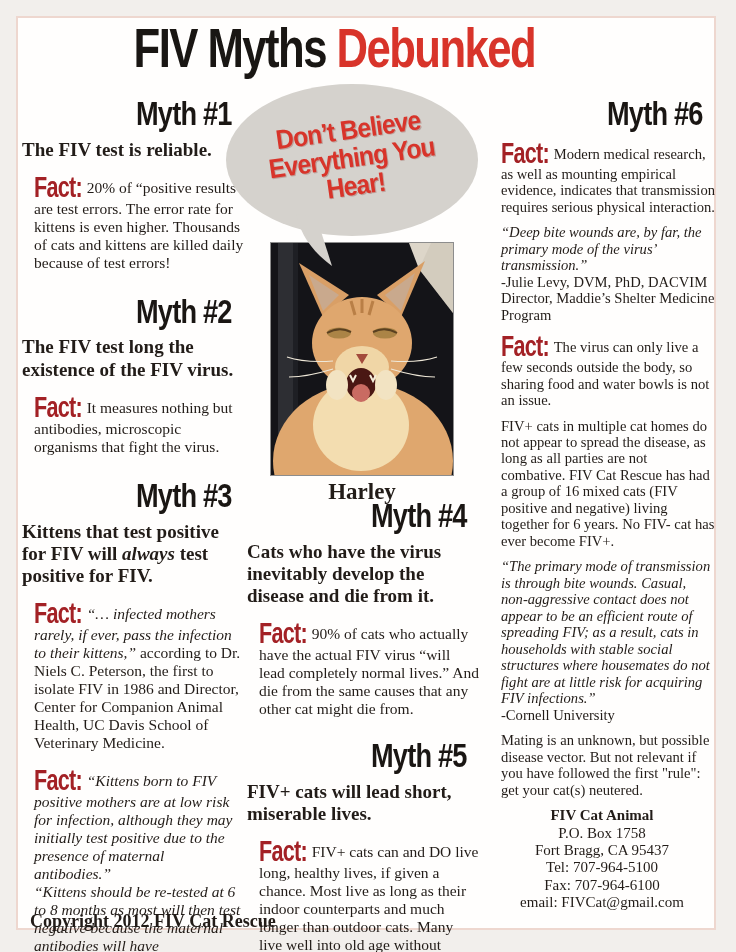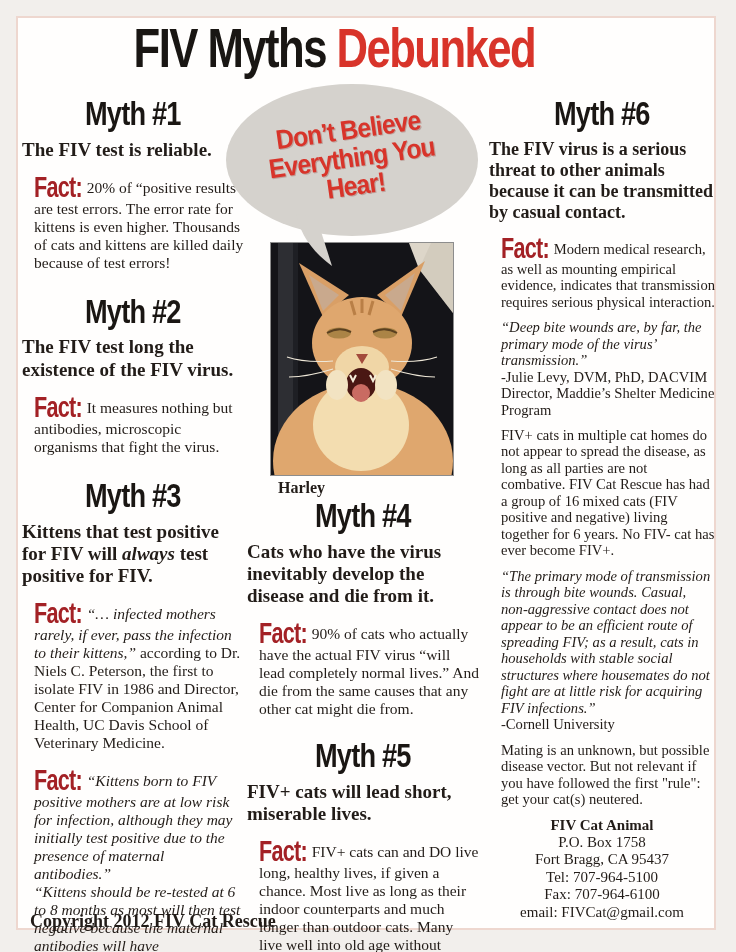--- a/index.html
+++ b/index.html
@@ -17,21 +17,21 @@
   
   .title { position:absolute; top:20px; left:0; width:668px; text-align:center; z-index:2; }
   .title .cond {
     display:inline-block; transform:scaleX(0.78); transform-origin:center top;
     font-family:"Liberation Sans", sans-serif; font-weight:900; font-size:56px;
     letter-spacing:-2px; white-space:nowrap; line-height:1;
   }
   .title .t-black { color:#191613; }
   .title .t-red { color:#d8342a; }
   
-  .myth-h { text-align:center; margin:0 0 7px 0; }
+  .myth-h { text-align:right; margin:0 0 7px 0; }
   .myth-h .cond {
     display:inline-block; transform:scaleX(0.8); transform-origin:center;
     font-family:"Liberation Sans", sans-serif; font-weight:900; font-size:34px;
     letter-spacing:-1px; color:#1a1613; line-height:1.05; white-space:nowrap;
   }
   .stmt { font-weight:bold; font-size:19px; line-height:1.17; margin:0 0 12px 0; }
   .body { font-size:15.5px; line-height:1.16; margin:0 0 14px 12px; }
   .it { font-style:italic; }
   .blk { display:block; }
   .fact-label {
@@ -62,22 +62,22 @@
     text-shadow:1px 1px 0 rgba(120,20,10,0.25);
   }
   .bubble-tail { position:absolute; left:290px; top:214px; z-index:4; }
   
   .photo {
     position:absolute; left:270px; top:242px; width:182px; height:232px;
     border:1px solid #8d8d8d; background:#16161a; z-index:1; box-sizing:content-box;
   }
   .photo svg { display:block; }
   .caption {
-    position:absolute; left:278px; top:479px; width:184px; text-align:left;
-    font-weight:bold; font-size:16px; z-index:2;
+    position:absolute; left:270px; top:479px; width:184px; text-align:center;
+    font-weight:bold; font-size:23px; z-index:2;
   }
   
   .copyright { position:absolute; left:30px; top:911px; font-weight:bold; font-size:18px; z-index:2; }
   .contact { text-align:center; line-height:1.16; font-size:15px; margin-top:8px; }
   .contact .name { font-weight:bold; }
 </style>
 </head>
 <body>
 
 <div class="page-frame"></div>
@@ -146,23 +146,23 @@
   <p class="stmt">Cats who have the virus inevitably develop the disease and die from it.</p>
   <p class="body" style="margin-bottom:20px;"><span class="fact-label">Fact:</span><span>90% of cats who actually have the actual FIV virus “will lead completely normal lives.” And die from the same causes that any other cat might die from.</span></p>
 
   <h2 class="myth-h"><span class="cond">Myth #5</span></h2>
   <p class="stmt">FIV+ cats will lead short, miserable lives.</p>
   <p class="body"><span class="fact-label">Fact:</span><span>FIV+ cats can and DO live long, healthy lives, if given a chance. Most live as long as their indoor counterparts and much longer than outdoor cats. Many live well into old age without symptoms.</span></p>
 </section>
 
 <section class="col-right">
   <h2 class="myth-h"><span class="cond">Myth #6</span></h2>
-  <p class="stmt">The FIV virus is a serious threat to other animals because it can be transmitted by casual contact.</p>
   <p class="body"><span class="fact-label">Fact:</span><span>Modern medical research, as well as mounting empirical evidence, indicates that transmission requires serious physical interaction.</span></p>
   <p class="body"><span class="it">“Deep bite wounds are, by far, the primary mode of the virus’ transmission.”</span><span class="blk">-Julie Levy, DVM, PhD, DACVIM</span><span class="blk">Director, Maddie’s Shelter Medicine</span><span class="blk">Program</span></p>
+  <p class="body"><span class="fact-label">Fact:</span><span>The virus can only live a few seconds outside the body, so sharing food and water bowls is not an issue.</span></p>
   <p class="body">FIV+ cats in multiple cat homes do not appear to spread the disease, as long as all parties are not combative. FIV Cat Rescue has had a group of 16 mixed cats (FIV positive and negative) living together for 6 years. No FIV- cat has ever become FIV+.</p>
   <p class="body"><span class="it">“The primary mode of transmission is through bite wounds. Casual, non-aggressive contact does not appear to be an efficient route of spreading FIV; as a result, cats in households with stable social structures where housemates do not fight are at little risk for acquiring FIV infections.”</span><span class="blk">-Cornell University</span></p>
   <p class="body">Mating is an unknown, but possible disease vector. But not relevant if you have followed the first "rule": get your cat(s) neutered.</p>
   <div class="contact">
     <span class="blk name">FIV Cat Animal</span>
     <span class="blk">P.O. Box 1758</span>
     <span class="blk">Fort Bragg, CA 95437</span>
     <span class="blk">Tel: 707-964-5100</span>
     <span class="blk">Fax: 707-964-6100</span>
     <span class="blk">email: FIVCat@gmail.com</span>

